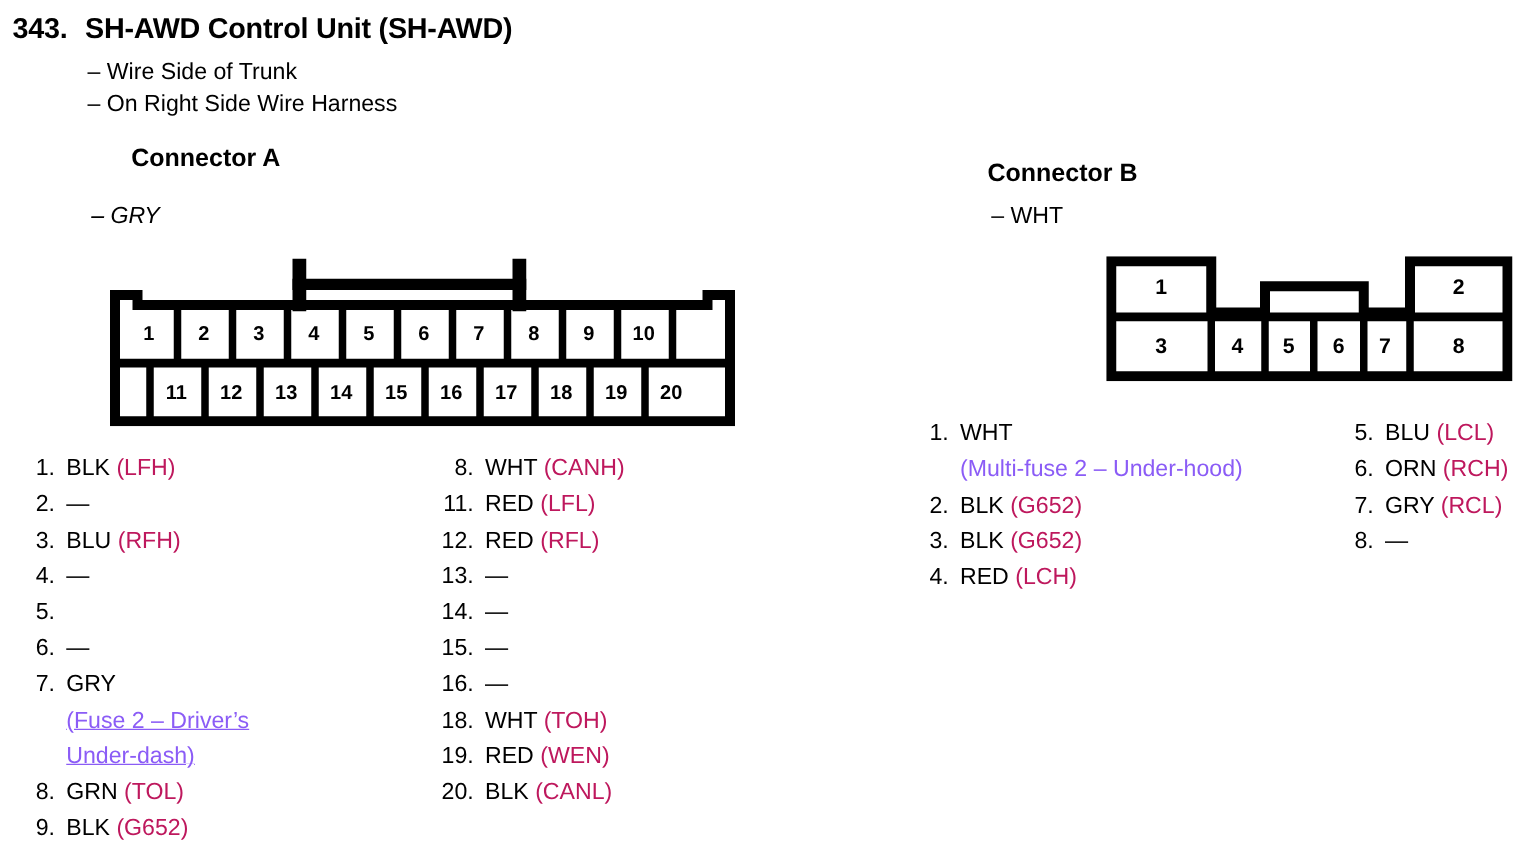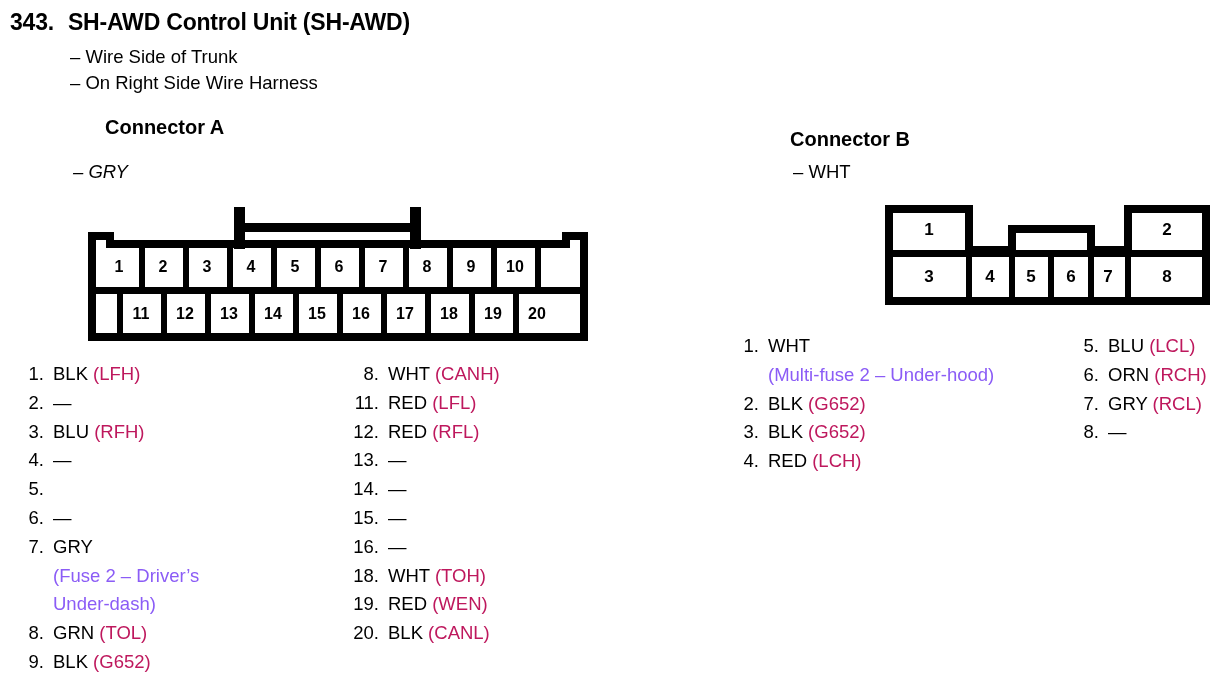--- a/index.html
+++ b/index.html
@@ -230,21 +230,21 @@
     <span class="pin-body">
       <span class="pin-wire">—</span>
       <span class="pin-circuit"></span>
     </span>
   </div>
   <div class="pin-row">
     <span class="pin-index">7.</span>
     <span class="pin-body">
       <span class="pin-wire">GRY</span>
       <span class="pin-circuit"></span>
-      <span class="pin-sub" style="display:block;">(Fuse 2 – Driver’s<br>Under-dash)</span>
+      <span class="pin-sub" style="display:block;text-decoration:underline;">(Fuse 2 – Driver’s<br>Under-dash)</span>
     </span>
   </div>
   <div class="pin-row">
     <span class="pin-index">8.</span>
     <span class="pin-body">
       <span class="pin-wire">GRN</span>
       <span class="pin-circuit">(TOL)</span>
     </span>
   </div>
   <div class="pin-row">

